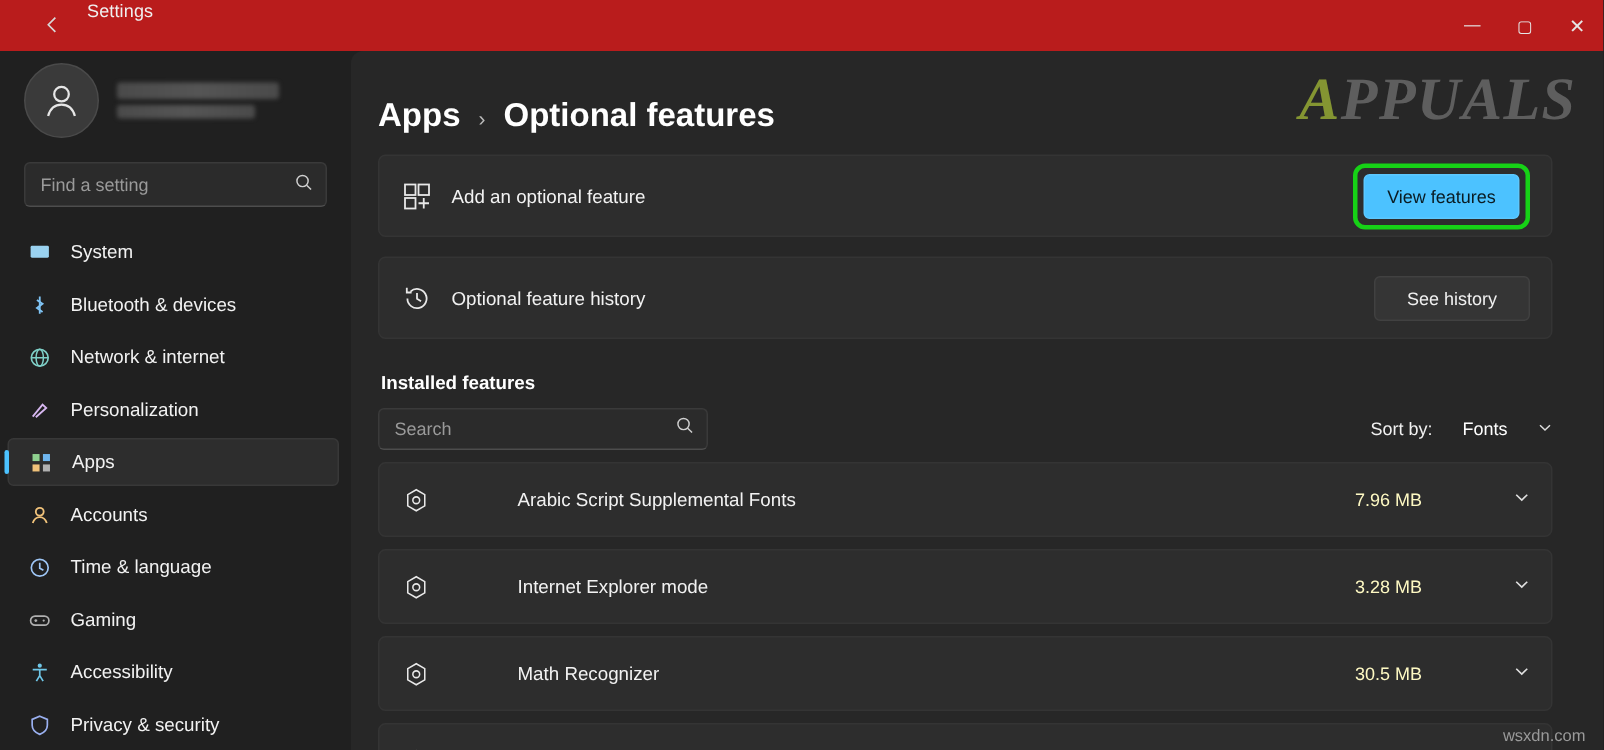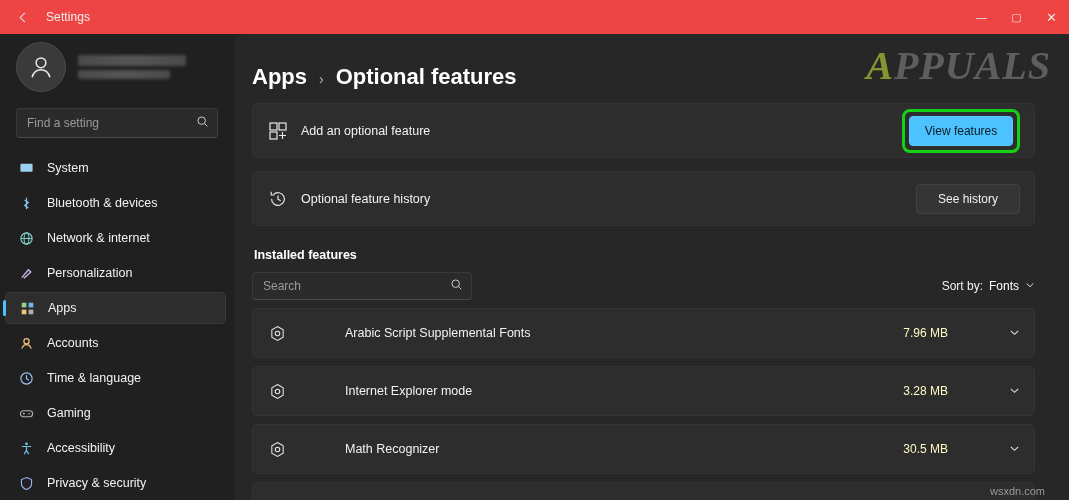--- a/index.html
+++ b/index.html
@@ -13,23 +13,23 @@
     overflow: hidden;
     font-family: "Liberation Sans", sans-serif;
     color: #ffffff;
     position: relative;
   }
 
   
   .titlebar {
     height: 34px;
     display: flex;
-    align-items: center;
-    background: #ef4444;
+    background: #b91c1c;
     position: relative;
+    padding-left: 12px;
   }
   .back-btn {
     width: 34px;
     height: 32px;
     display: flex;
     align-items: center;
     justify-content: center;
     color: #d0d0d0;
     font-size: 15px;
     margin-left: 6px;
@@ -282,21 +282,21 @@
     outline: none;
     color: #e0e0e0;
     font-size: 12px;
     font-family: "Liberation Sans", sans-serif;
   }
   .search2 input::placeholder { color: #9a9a9a; }
   .sort {
     margin-left: auto;
     display: flex;
     align-items: center;
-    gap: 6px;
+    gap: 20px;
     font-size: 12px;
     color: #f0f0f0;
   }
   .sort .sort-val { color: #ffffff; }
   .chev { font-size: 9px; color: #dcdcdc; }
 
   .feature-row {
     background: #2d2d2d;
     border: 1px solid #343434;
     border-radius: 5px;
@@ -344,21 +344,21 @@
     letter-spacing: 1px;
     pointer-events: none;
     user-select: none;
     font-family: "Liberation Serif", serif;
   }
   .watermark .a-badge {
     color: rgba(210,240,60,0.55);
   }
   .wm-bottom {
     position: absolute;
-    right: 24px;
+    right: 12px;
     bottom: 3px;
     font-size: 11px;
     color: #9a9a9a;
   }
 </style>
 </head>
 <body>
 
 <div class="titlebar">
   <div class="back-btn">

